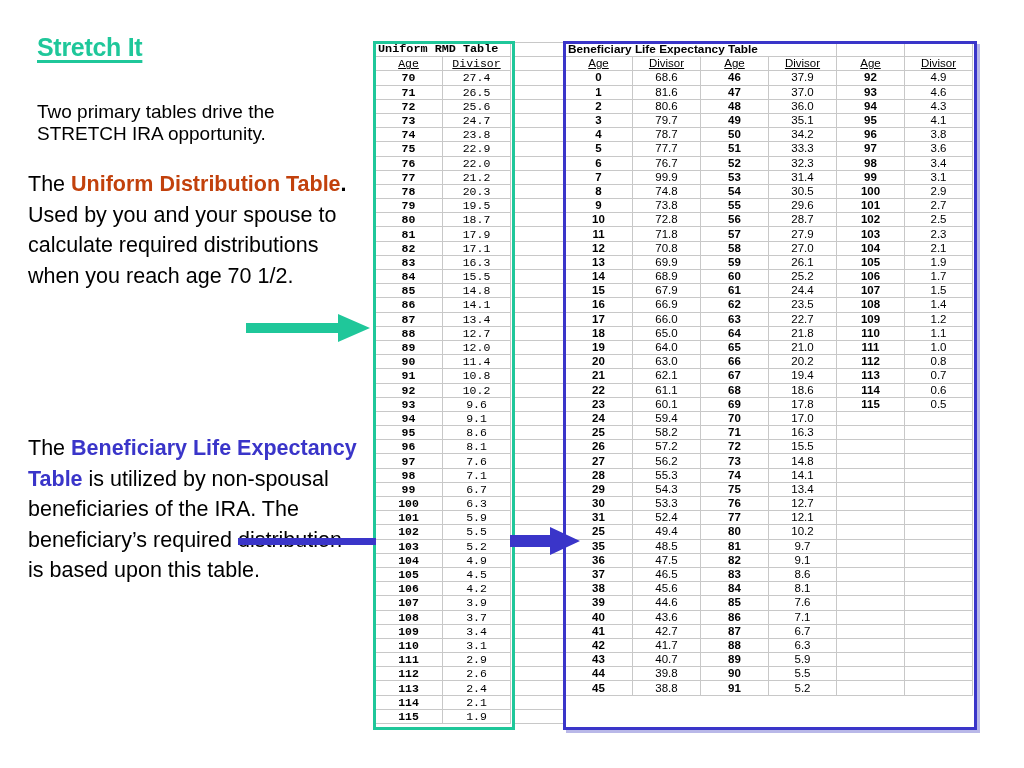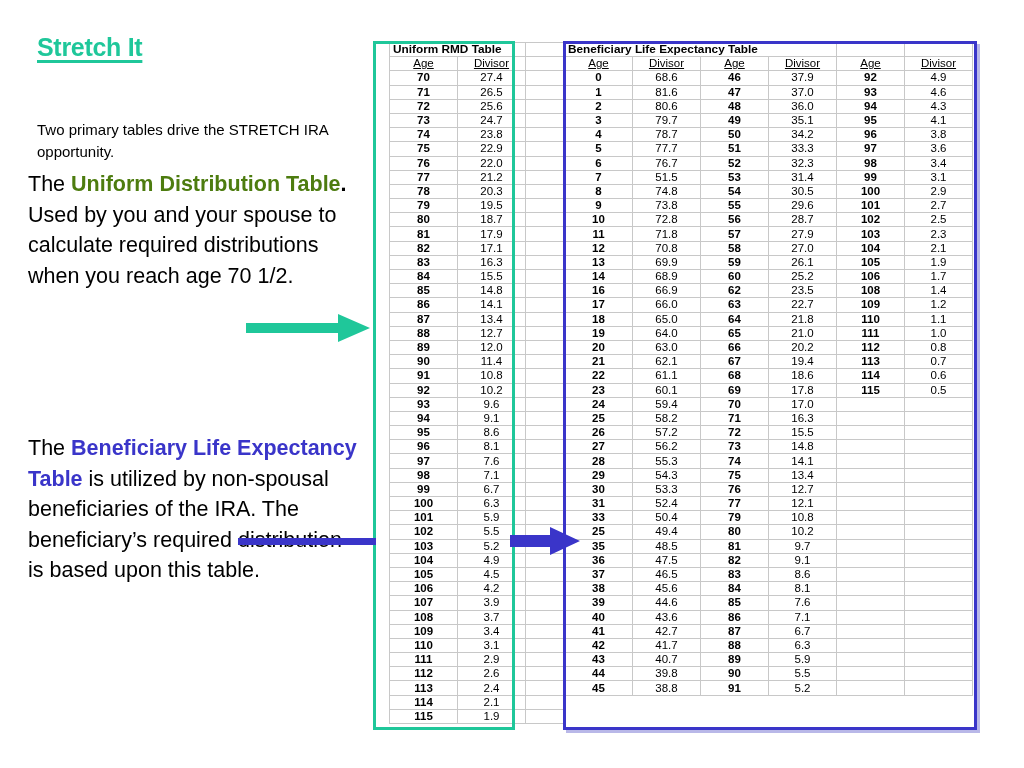--- a/index.html
+++ b/index.html
@@ -7,44 +7,44 @@
       width: 1024px; height: 768px; background: #ffffff; position: relative; overflow: hidden;
       font-family: "Liberation Sans", sans-serif; color: #000;
     }
     .title {
       position: absolute; left: 28px; top: 24px; margin: 9px;
       font-size: 25px; font-weight: bold; color: #1fc79a; text-decoration: underline;
       text-decoration-thickness: 3px; text-underline-offset: 4px; letter-spacing: -0.3px;
     }
     .intro {
       position: absolute; left: 37px; top: 101px; width: 300px;
-      font-size: 15px; line-height: 22px; margin-top: 18px;
+      font-size: 19px; line-height: 22px;
     }
     .para {
       position: absolute; left: 28px; width: 330px; font-size: 21.5px; line-height: 30.5px;
     }
     .para1 { top: 169px; }
     .para2 { top: 433px; }
-    .hl-green { color: #4d7c0f; font-weight: bold; }
+    .hl-green { color: #c2410c; font-weight: bold; }
     .hl-blue { color: #3a35c9; font-weight: bold; }
     .bold { font-weight: bold; }
 
     
     .grid {
       position: absolute; top: 42px; border-collapse: collapse; table-layout: fixed;
       font-size: 11.5px;
     }
     .grid td {
       height: 13.2px; padding: 0; border: 1px solid #c8c8c8; text-align: center;
       line-height: 13px; white-space: nowrap; overflow: hidden;
     }
     .grid td.age { font-weight: bold; }
     .grid td.hdr { font-weight: bold; text-align: left; padding-left: 3px; font-size: 11.8px; }
     .grid td.sub { text-decoration: underline; margin-left: 20px; }
-    .uniform-grid { left: 389px; }
+    .uniform-grid { left: 374px; font-family: Liberation Mono, monospace; }
     .bene-grid { left: 564px; }
     .gap-grid { left: 512px; }
 
     .frame { position: absolute; pointer-events: none; }
     .frame-green { left: 373px; top: 41px; width: 136px; height: 683px; border: 3px solid #1fc79a; }
     .frame-blue { left: 563px; top: 41px; width: 408px; height: 683px; border: 3px solid #3a35c9; box-shadow: 3px 3px 0 #b9b8e8; }
 
     .arrow { position: absolute; }
   </style>
 </head>
@@ -488,21 +488,21 @@
       <tr>
         <td class="age">6</td>
         <td>76.7</td>
         <td class="age">52</td>
         <td>32.3</td>
         <td class="age">98</td>
         <td>3.4</td>
       </tr>
       <tr>
         <td class="age">7</td>
-        <td>51.5</td>
+        <td>99.9</td>
         <td class="age">53</td>
         <td>31.4</td>
         <td class="age">99</td>
         <td>3.1</td>
       </tr>
       <tr>
         <td class="age">8</td>
         <td>74.8</td>
         <td class="age">54</td>
         <td>30.5</td>
@@ -551,20 +551,28 @@
       </tr>
       <tr>
         <td class="age">14</td>
         <td>68.9</td>
         <td class="age">60</td>
         <td>25.2</td>
         <td class="age">106</td>
         <td>1.7</td>
       </tr>
       <tr>
+        <td class="age">15</td>
+        <td>67.9</td>
+        <td class="age">61</td>
+        <td>24.4</td>
+        <td class="age">107</td>
+        <td>1.5</td>
+      </tr>
+      <tr>
         <td class="age">16</td>
         <td>66.9</td>
         <td class="age">62</td>
         <td>23.5</td>
         <td class="age">108</td>
         <td>1.4</td>
       </tr>
       <tr>
         <td class="age">17</td>
         <td>66.0</td>
@@ -679,28 +687,20 @@
       </tr>
       <tr>
         <td class="age">31</td>
         <td>52.4</td>
         <td class="age">77</td>
         <td>12.1</td>
         <td class="age"></td>
         <td></td>
       </tr>
       <tr>
-        <td class="age">33</td>
-        <td>50.4</td>
-        <td class="age">79</td>
-        <td>10.8</td>
-        <td class="age"></td>
-        <td></td>
-      </tr>
-      <tr>
         <td class="age">25</td>
         <td>49.4</td>
         <td class="age">80</td>
         <td>10.2</td>
         <td class="age"></td>
         <td></td>
       </tr>
       <tr>
         <td class="age">35</td>
         <td>48.5</td>

